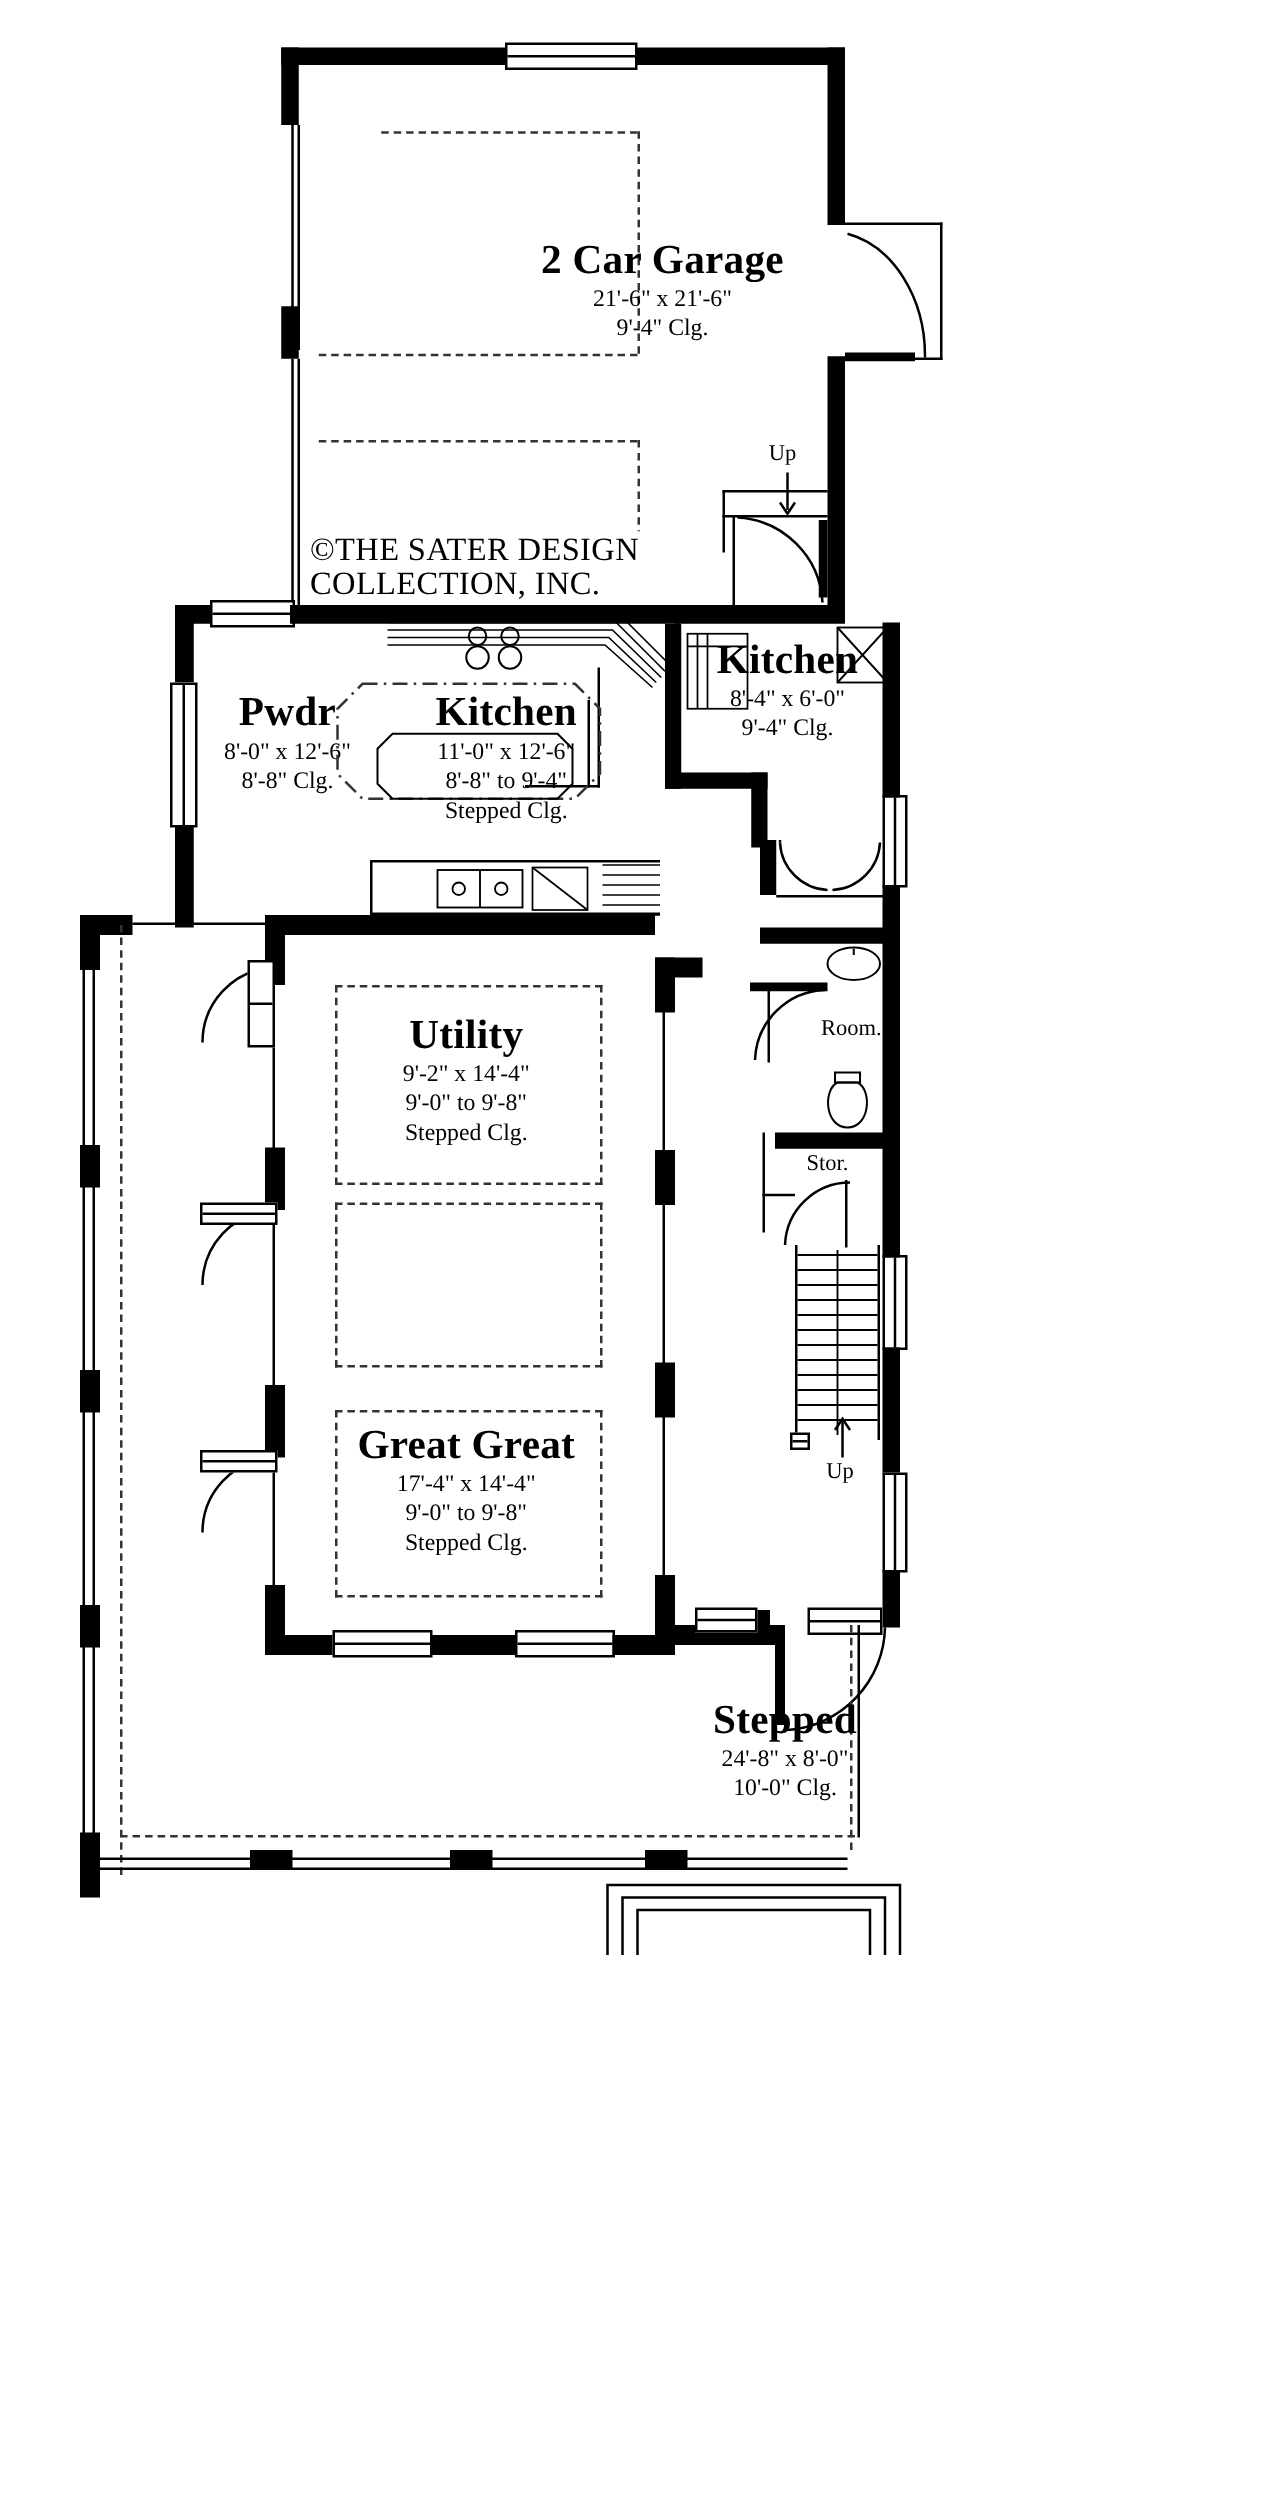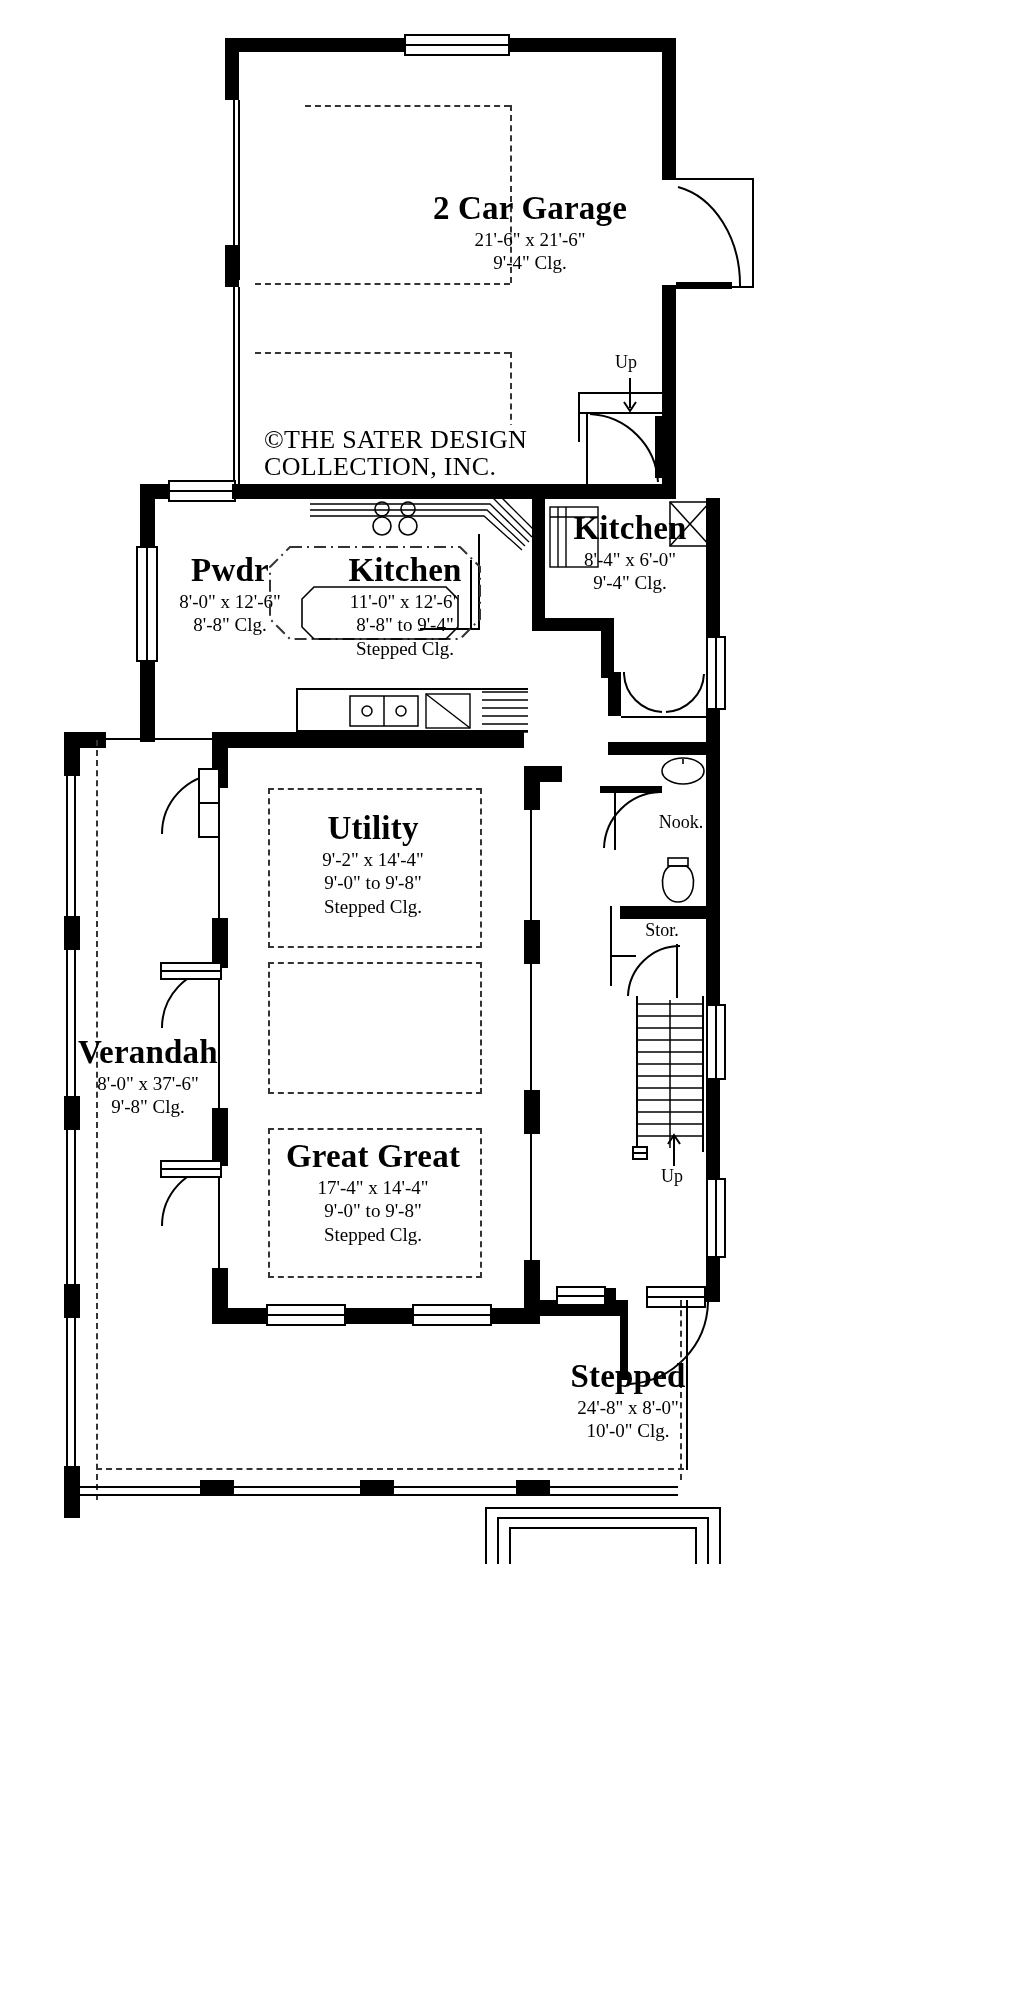--- a/index.html
+++ b/index.html
@@ -73,21 +73,21 @@
   <div class="thin" style="left:578px;top:392px;width:84px;height:2px;"></div>
   <div class="thin" style="left:578px;top:412px;width:84px;height:2px;"></div>
   <div class="thin" style="left:578px;top:392px;width:2px;height:50px;"></div>
 
   <div class="thin" style="left:586px;top:412px;width:2px;height:72px;"></div>
   <svg style="left:588px;top:414px;width:78px;height:72px;">
     <path d="M2,0 A72,72 0 0 1 70,68" fill="none" stroke="#000" stroke-width="2"></path>
   </svg>
   <div class="wall" style="left:655px;top:416px;width:7px;height:62px;"></div>
 
-  <div class="copy" style="left:245px;top:425px;margin-left:16px;">
+  <div class="copy" style="left:245px;top:425px;">
     <div>©THE SATER DESIGN</div>
     <div>COLLECTION, INC.</div>
   </div>
 
   <div class="wall" style="left:140px;top:484px;width:32px;height:15px;"></div>
   <div class="win" style="left:168px;top:480px;width:68px;height:22px;"></div>
   <div class="wall" style="left:232px;top:484px;width:312px;height:15px;"></div>
   <div class="wall" style="left:540px;top:484px;width:136px;height:15px;"></div>
 
   <div class="wall" style="left:140px;top:484px;width:15px;height:62px;"></div>
@@ -203,21 +203,21 @@
   <div class="wall" style="left:608px;top:742px;width:100px;height:13px;"></div>
   <svg style="left:660px;top:756px;width:46px;height:30px;">
     <ellipse cx="23" cy="15" rx="21" ry="13" fill="none" stroke="#000" stroke-width="1.6"></ellipse>
     <line x1="23" y1="3" x2="23" y2="8" stroke="#000" stroke-width="1.6"></line>
   </svg>
   <div class="thin" style="left:614px;top:790px;width:2px;height:60px;"></div>
   <svg style="left:600px;top:790px;width:62px;height:62px;">
     <path d="M60,2 A58,58 0 0 0 4,58" fill="none" stroke="#000" stroke-width="2"></path>
   </svg>
   <div class="wall" style="left:600px;top:786px;width:62px;height:7px;"></div>
-  <div class="small" style="left:636px;top:812px;width:90px;">Nook.</div>
+  <div class="small" style="left:636px;top:812px;width:90px;">Room.</div>
   <svg style="left:658px;top:858px;width:40px;height:46px;">
     <rect x="10" y="0" width="20" height="8" fill="none" stroke="#000" stroke-width="1.6"></rect>
     <path d="M12,8 C0,14 2,44 20,44 C38,44 40,14 28,8 Z" fill="none" stroke="#000" stroke-width="1.6"></path>
   </svg>
   <div class="wall" style="left:620px;top:906px;width:90px;height:13px;"></div>
 
   <div class="small" style="left:617px;top:920px;width:90px;">Stor.</div>
   <div class="thin" style="left:610px;top:906px;width:2px;height:80px;"></div>
   <div class="thin" style="left:610px;top:955px;width:26px;height:2px;"></div>
   <svg style="left:626px;top:944px;width:58px;height:56px;">
@@ -313,25 +313,20 @@
   <div class="win" style="left:198px;top:768px;width:22px;height:70px;"></div>
   <svg style="left:160px;top:966px;width:62px;height:86px;">
     <path d="M58,2 A60,60 0 0 0 2,62" fill="none" stroke="#000" stroke-width="2"></path>
   </svg>
   <div class="win" style="left:160px;top:962px;width:62px;height:18px;"></div>
   <svg style="left:160px;top:1164px;width:62px;height:86px;">
     <path d="M58,2 A60,60 0 0 0 2,62" fill="none" stroke="#000" stroke-width="2"></path>
   </svg>
   <div class="win" style="left:160px;top:1160px;width:62px;height:18px;"></div>
 
-  <div class="rm" style="left:58px;top:1032px;width:180px;">
-    <div class="nm">Verandah</div>
-    <div class="dim">8'-0" x 37'-6"</div>
-    <div class="clg">9'-8"  Clg.</div>
-  </div>
 
   <div class="wall" style="left:64px;top:1484px;width:16px;height:34px;"></div>
   <div class="thin" style="left:78px;top:1486px;width:600px;height:2px;"></div>
   <div class="thin" style="left:78px;top:1494px;width:600px;height:2px;"></div>
   <div class="wall" style="left:200px;top:1480px;width:34px;height:16px;"></div>
   <div class="wall" style="left:360px;top:1480px;width:34px;height:16px;"></div>
   <div class="wall" style="left:516px;top:1480px;width:34px;height:16px;"></div>
   <div class="dashdot-b" style="left:96px;top:1468px;width:588px;"></div>
 
   <div class="wall" style="left:540px;top:1300px;width:84px;height:16px;"></div>

